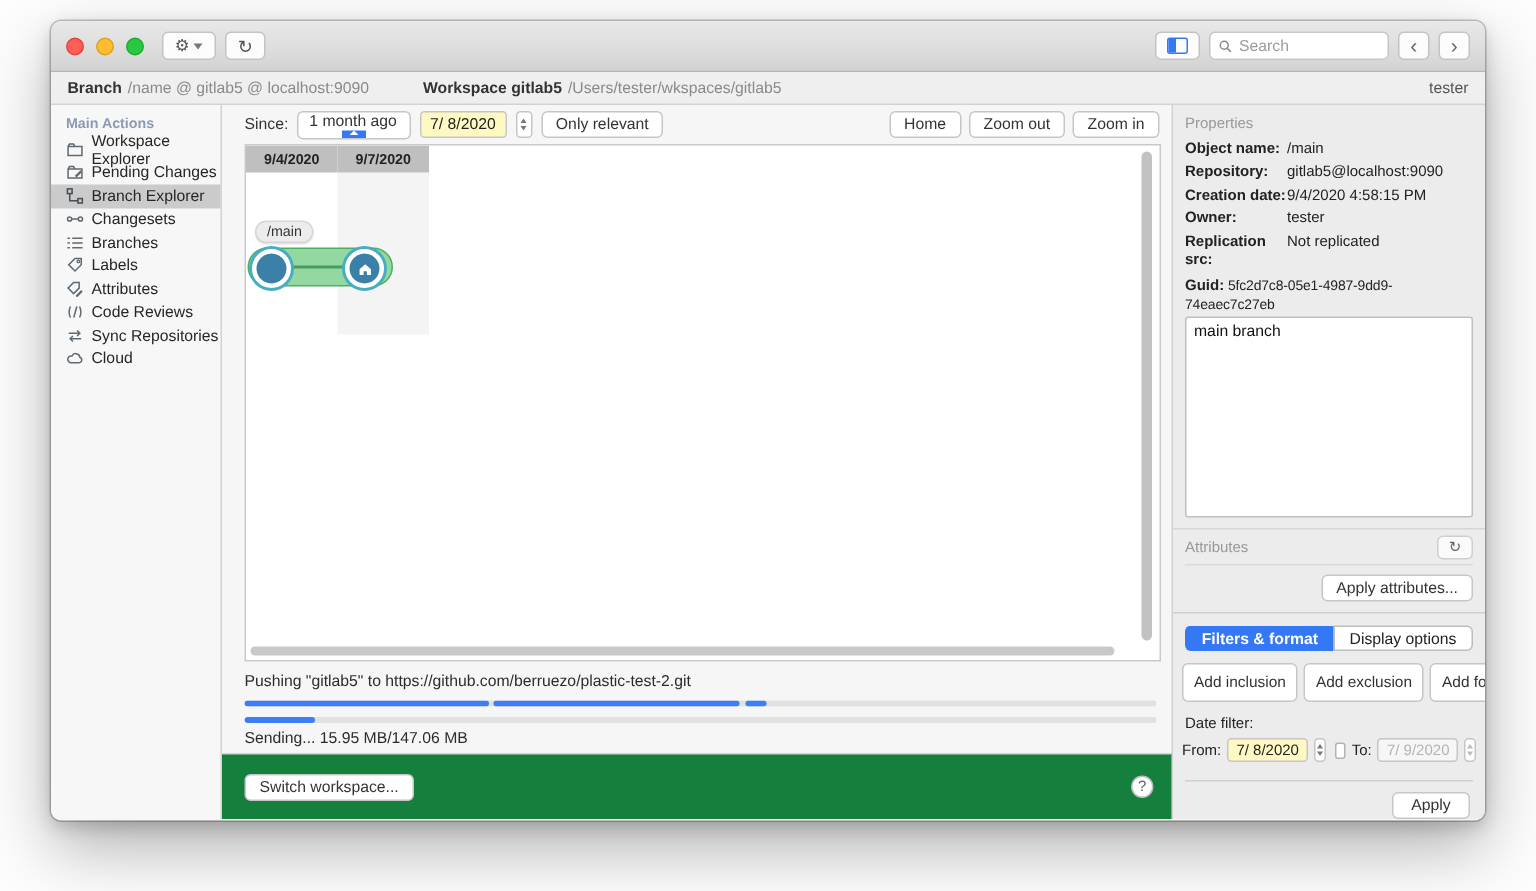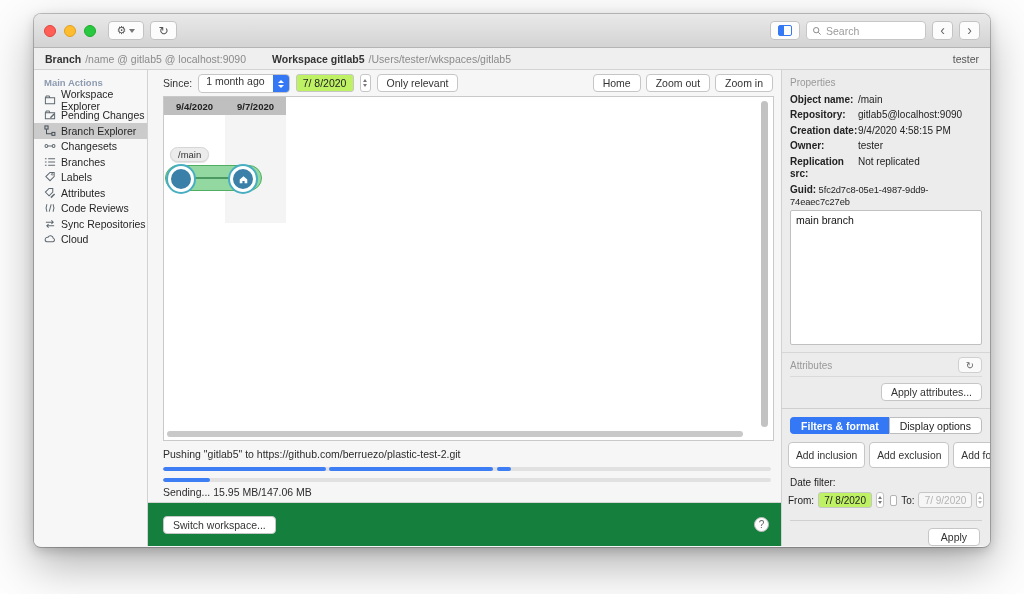--- a/index.html
+++ b/index.html
@@ -27,44 +27,44 @@
   .search-field input { border:none; outline:none; width:88px; font-size:10.5px; background:transparent; color:#333;
                         font-family:"Liberation Sans","DejaVu Sans",sans-serif; }
   .search-field input::placeholder { color:#9b9b9b; }
   .nav-btn { width:21px; font-size:14px; color:#666; padding-bottom:2px; }
 
   
   .breadcrumb { height:22px; background:#efefef; border-bottom:1px solid #d2d2d2; display:flex; align-items:center;
                 padding:0 11px; font-size:10.5px; color:#8a8a8a; }
   .breadcrumb b { color:#333; font-weight:700; margin-right:4px; }
   .crumb-group { display:flex; align-items:center; }
-  .crumb-group + .crumb-group { margin-left:26px; }
+  .crumb-group + .crumb-group { margin-left:36px; }
   .crumb-user { margin-left:auto; color:#555; }
 
   
   .body { display:flex; height:476px; }
 
   
   .sidebar { width:114px; background:#f7f7f7; border-right:1px solid #d2d2d2; padding-top:5px; flex:none; }
   .sb-header { font-size:9.5px; color:#8d9bb0; padding:2px 0 4px 10px; font-weight:700; }
   .sb-item { display:flex; align-items:center; gap:5px; height:15.5px; padding-left:10px; font-size:10.5px; color:#262626; cursor:default; }
   .sb-item.selected { background:#cbcbcb; }
   .sb-item svg { flex:none; }
 
   
   .main { flex:1; display:flex; flex-direction:column; background:#f6f6f6; border-right:1px solid #d2d2d2; min-width:0; }
   .m-toolbar { height:26px; display:flex; align-items:center; padding:0 8px 0 15px; gap:6px; font-size:10.5px; color:#333; }
-  .select { display:flex; align-items:flex-start; height:19px; background:#fff; border:1px solid #c6c6c6; border-radius:4px; overflow:hidden; }
+  .select { display:flex; align-items:center; height:19px; background:#fff; border:1px solid #c6c6c6; border-radius:4px; overflow:hidden;flex-direction:column; }
   .select .sel-text { padding:0 8px 0 7px; font-size:10.5px; min-width:62px; }
   .sel-cap { width:16px; height:19px; background:#3478f6; display:flex; flex-direction:column; align-items:center; justify-content:center; gap:2px; }
   .sel-cap i { width:0; height:0; border-left:3px solid transparent; border-right:3px solid transparent; display:block; }
   .sel-cap .up { border-bottom:3.5px solid #fff; }
   .sel-cap .down { border-top:3.5px solid #fff; }
   .date-input { width:58px; height:18px; border:1px solid #c6c6c6; border-radius:3px; font-size:10.5px; text-align:center; color:#222;
-                background:#bef264; outline:none; font-family:"Liberation Sans","DejaVu Sans",sans-serif; }
+                background:#fef9c3; outline:none; font-family:"Liberation Sans","DejaVu Sans",sans-serif; }
   .stepper { width:11px; height:18px; background:#fff; border:1px solid #c6c6c6; border-radius:3px; display:flex; flex-direction:column;
              align-items:center; justify-content:center; gap:2px; }
   .stepper i { width:0; height:0; border-left:2.5px solid transparent; border-right:2.5px solid transparent; display:block; }
   .stepper .up { border-bottom:3px solid #777; }
   .stepper .down { border-top:3px solid #777; }
   .btn { height:18px; background:#fff; border:1px solid #c6c6c6; border-radius:4px; font-size:10.5px; color:#333;
          padding:0 9px; display:inline-flex; align-items:center; justify-content:center; cursor:default; white-space:nowrap; }
   .m-toolbar .right-group { margin-left:auto; display:flex; gap:5px; }
 
   

